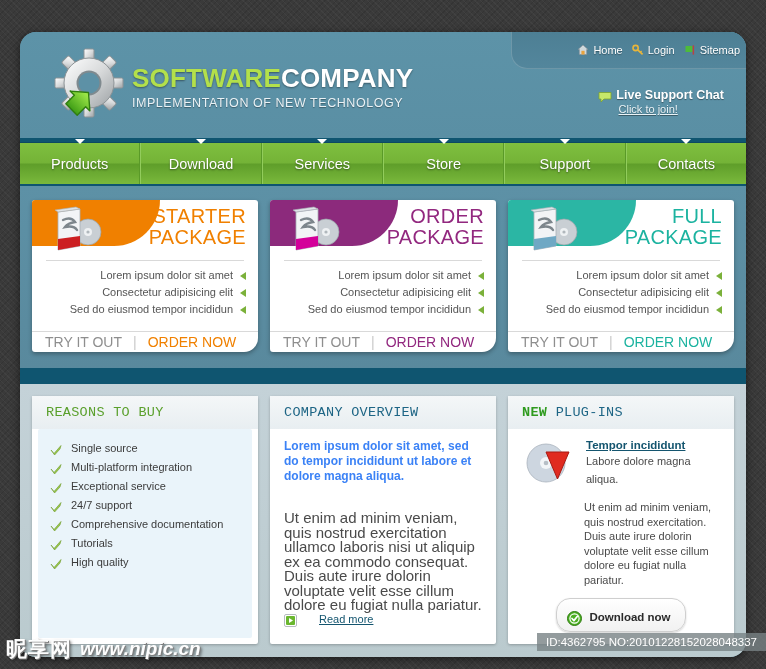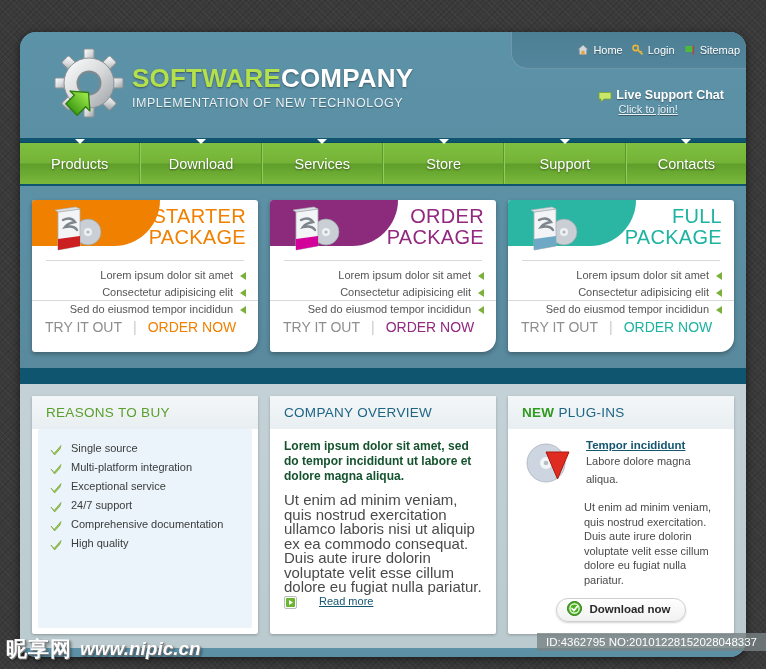--- a/index.html
+++ b/index.html
@@ -153,21 +153,21 @@
     gap: 7px; font-size: 11px; color: #555555; line-height: 17px;
   }
   .tri-left {
     width: 0; height: 0; flex: 0 0 auto;
     border-top: 4px solid transparent;
     border-bottom: 4px solid transparent;
     border-right: 6px solid #7bb13a;
   }
   .pkg-foot {
     position: absolute; left: 0; right: 0; bottom: 0;
-    height: 52px; border-top: 1px solid #d9d9d9;
+    height: 21px; border-top: 1px solid #d9d9d9;
     display: flex; align-items: center; padding: 0 13px;
     gap: 11px;
   }
   .try-out { font-size: 14px; color: #8e8e8e; cursor: pointer; }
   .pipe { color: #c9c9c9; font-size: 14px; }
   .order-now { font-size: 14px; cursor: pointer; }
 
   
   .band { height: 16px; background: #0f5570; }
 
@@ -183,56 +183,56 @@
     background: #ffffff;
     border-radius: 2px;
     box-shadow: 0 1px 3px rgba(0,0,0,.25);
     display: flex; flex-direction: column;
   }
   .panel-head {
     height: 33px;
     display: flex; align-items: center;
     padding: 16px 14px;
     background: linear-gradient(#f4f7f8, #e8eef1);
-    font-size: 13.5px; letter-spacing: .3px;
+    font-size: 13.5px; letter-spacing: .3px; font-family: Liberation Mono, monospace;
   }
   .panel-body { flex: 1; padding: 10px 14px 12px 14px; }
 
   .panel.tint .panel-body { background: #eaf4fa; margin: 0 6px 6px 6px; border-radius: 2px; padding: 10px 10px 12px 12px; }
 
   .reasons { list-style: none; }
   .reasons li {
     display: flex; align-items: center; gap: 9px;
     font-size: 11px; color: #3b3b3b; line-height: 19px;
   }
   .chk { width: 12px; height: 12px; flex: 0 0 auto; display: block; }
 
   .ov-lead {
-    font-size: 12px; font-weight: bold; color: #14532d;
-    line-height: 15px; margin-bottom: 9px;
+    font-size: 12px; font-weight: bold; color: #3b82f6;
+    line-height: 15px; margin-bottom: 27px;
   }
   .ov-body { font-size: 15px; color: #4a4a4a; line-height: 14.5px; }
   .read-more-row { display: flex; align-items: flex-start; gap: 22px; }
   .read-more {
     font-size: 11px; color: #14556f; text-decoration: underline; cursor: pointer;
   }
   .sq-ico { width: 13px; height: 13px; display: block; }
 
   .plug-top { display: flex; gap: 8px; }
   .cd-ico { width: 56px; height: 52px; flex: 0 0 auto; }
   .plug-title {
     font-size: 11.5px; font-weight: bold; color: #14556f;
     text-decoration: underline; cursor: pointer; display: block;
   }
   .plug-sub { font-size: 11px; color: #4a4a4a; margin-top: 1px; }
   .plug-body { font-size: 11px; color: #4a4a4a; line-height: 14.5px; margin-top: 9px; padding-left: 62px; }
   .dl-wrap { display: flex; justify-content: center; margin-top: 11px; }
   .dl-btn {
-    display: inline-flex; align-items: center; gap: 7px;
-    padding: 2px 14px 5px 10px;
+    display: inline-flex; gap: 7px;
+    padding: 12px 14px 5px 10px;
     background: linear-gradient(#ffffff, #f1f1f1);
     border: 1px solid #cfcfcf; border-radius: 14px;
     box-shadow: 0 1px 2px rgba(0,0,0,.18);
     font-size: 11.5px; font-weight: bold; color: #2a2a2a;
     cursor: pointer;
   }
   .circ-chk { width: 15px; height: 15px; display: block; }
 
   
   .footer {
@@ -549,20 +549,26 @@
           <li>
             <span class="chk"><svg viewBox="0 0 12 12" width="12" height="12">
                   <path d="M1 6 L4 9.5 L11 1.5 L10 5 L4.6 11 Z" fill="#9ac84a" stroke="#6f9b2c" stroke-width=".6" stroke-linejoin="round"></path>
                 </svg></span>
             <span>Comprehensive documentation</span>
           </li>
           <li>
             <span class="chk"><svg viewBox="0 0 12 12" width="12" height="12">
                   <path d="M1 6 L4 9.5 L11 1.5 L10 5 L4.6 11 Z" fill="#9ac84a" stroke="#6f9b2c" stroke-width=".6" stroke-linejoin="round"></path>
                 </svg></span>
+            <span>Tutorials</span>
+          </li>
+          <li>
+            <span class="chk"><svg viewBox="0 0 12 12" width="12" height="12">
+                  <path d="M1 6 L4 9.5 L11 1.5 L10 5 L4.6 11 Z" fill="#9ac84a" stroke="#6f9b2c" stroke-width=".6" stroke-linejoin="round"></path>
+                </svg></span>
             <span>High quality</span>
           </li>
         </ul>
       </div>
     </div>
 
     <div class="panel">
       <div class="panel-head" id="ph1" style="color: rgb(29, 101, 133);">COMPANY OVERVIEW</div>
       <div class="panel-body">
         <p class="ov-lead">Lorem ipsum dolor sit amet, sed do  tempor incididunt ut labore et dolore magna aliqua.</p>

